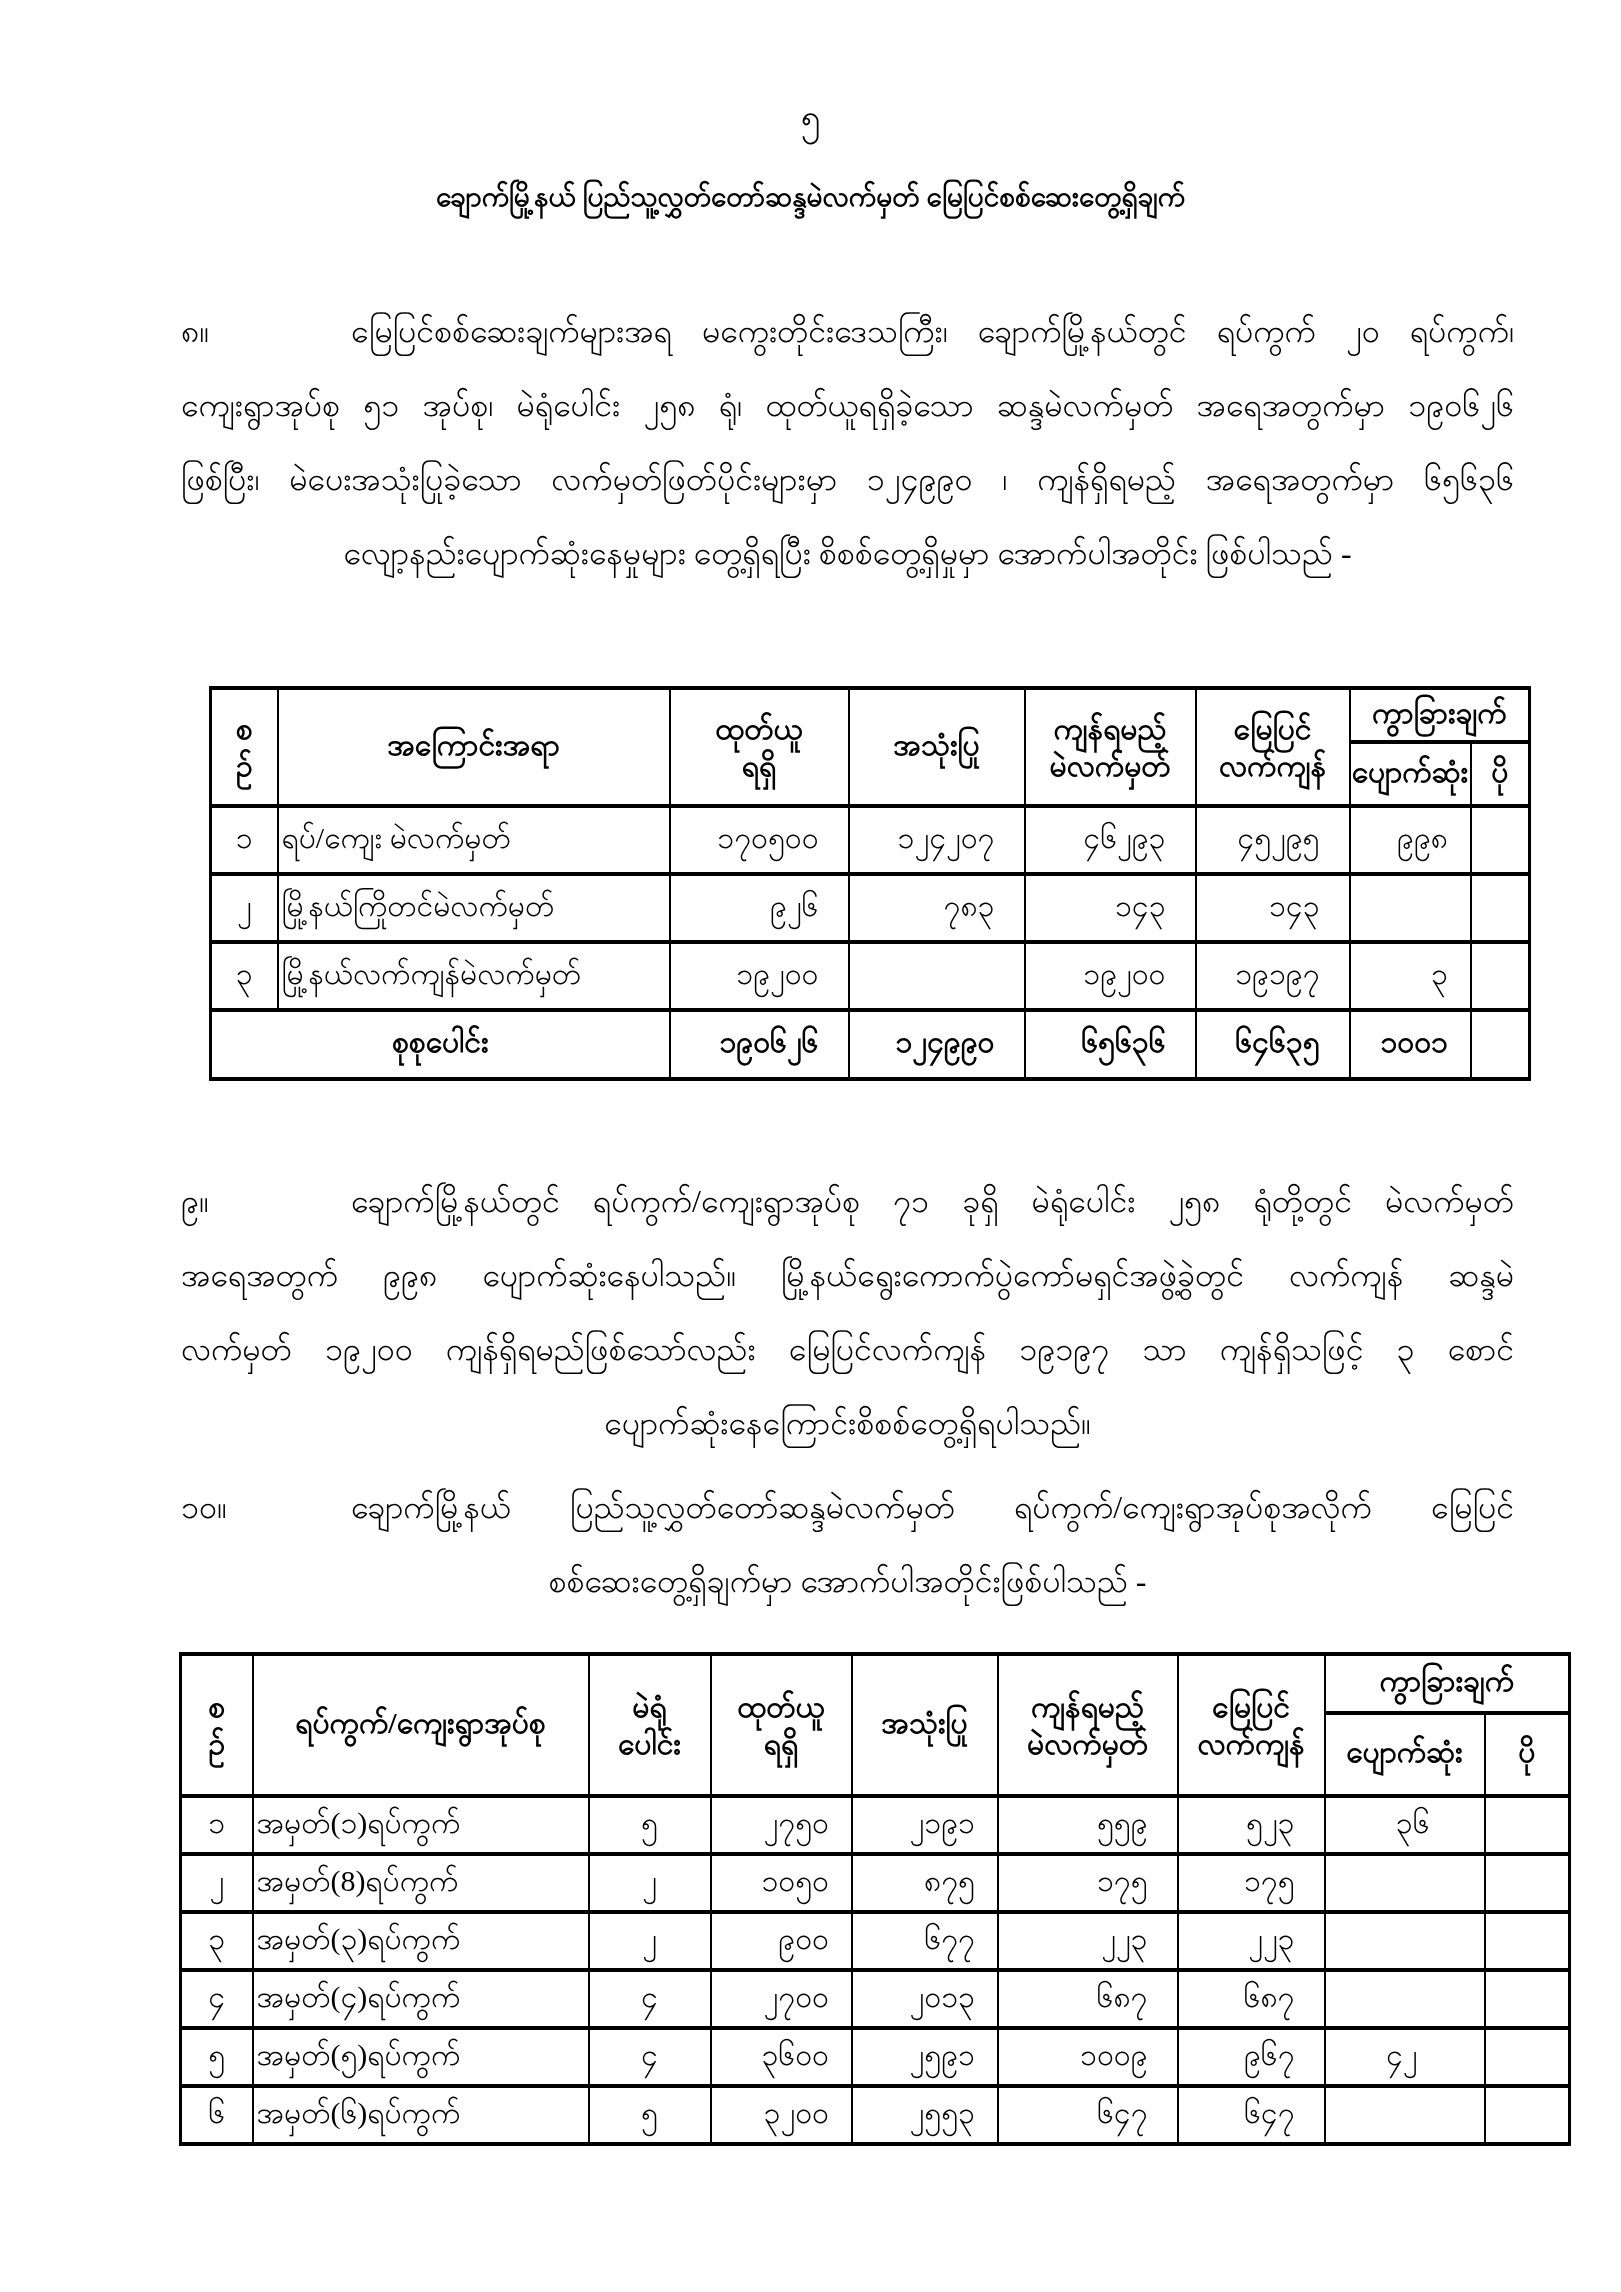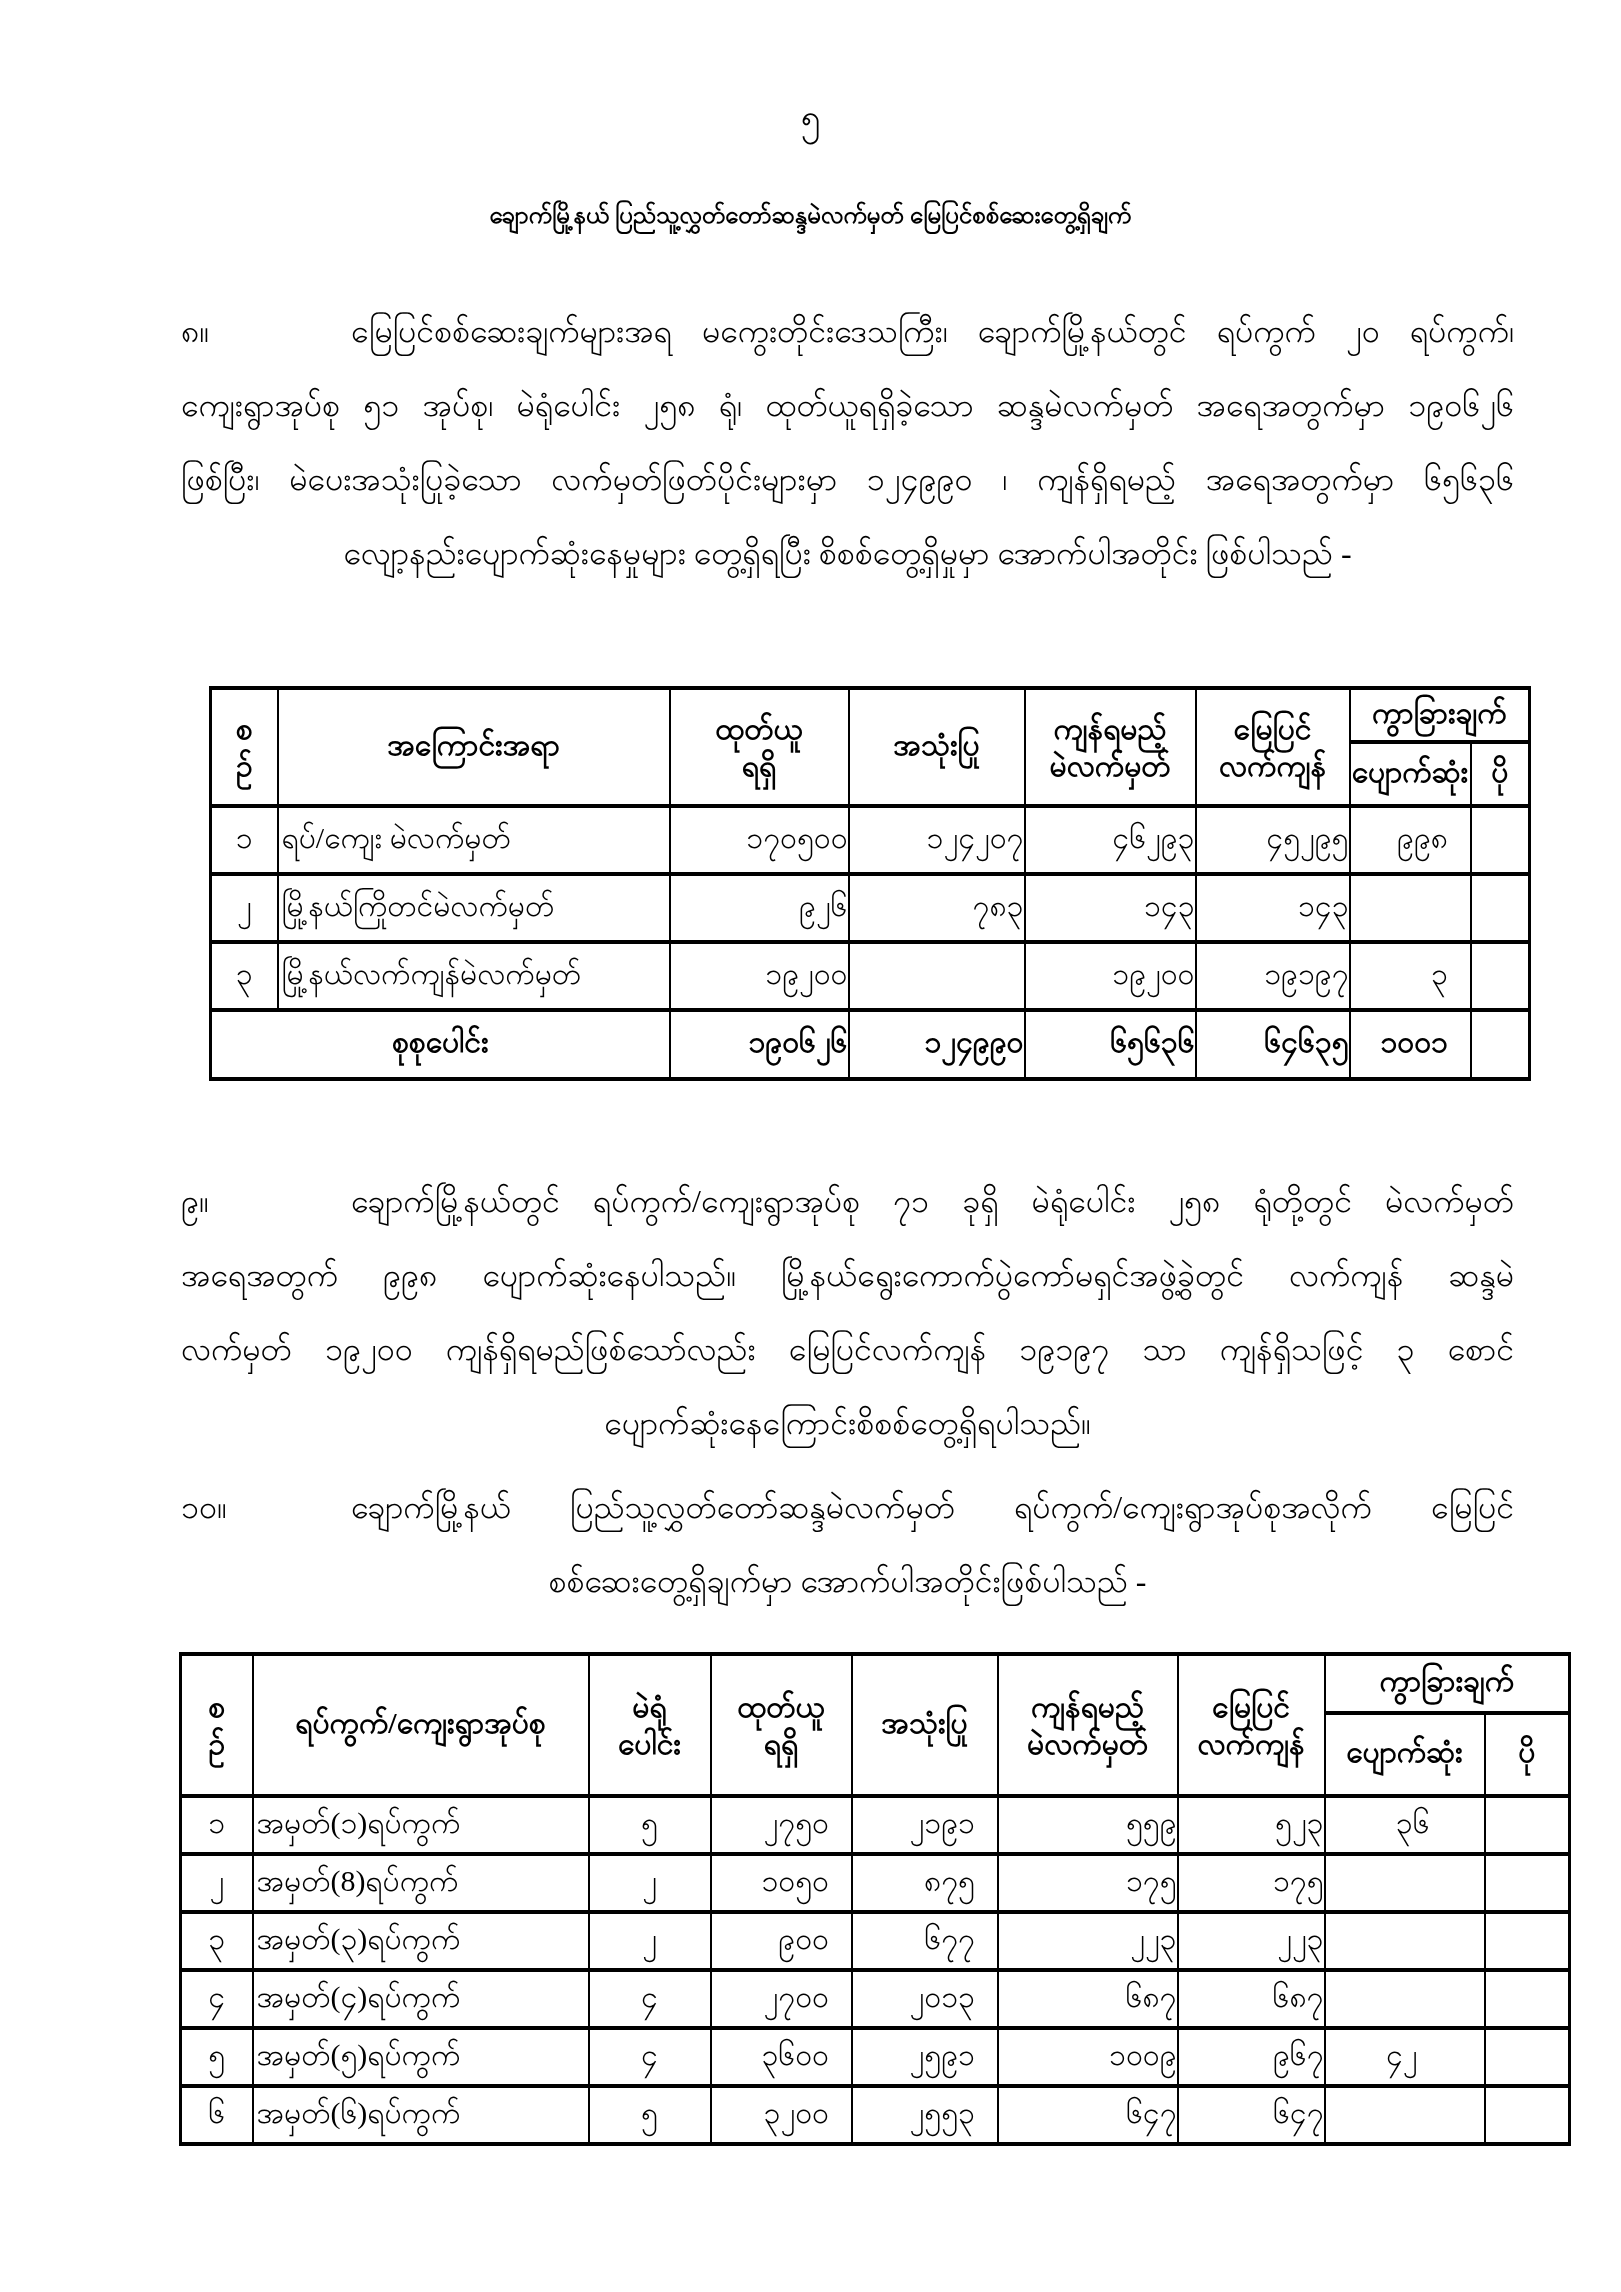--- a/index.html
+++ b/index.html
@@ -6,21 +6,21 @@
   #page {
     position:relative;
     width:1621px; height:2293px;
     background:#ffffff;
     color:#000;
     font-family:"Liberation Serif", serif;
     overflow:hidden;
   }
   .abs-center { position:absolute; left:0; width:100%; text-align:center; }
   #page-number { top:94px; font-size:35px; }
-  #doc-title  { top:199px; font-size:24px; font-weight:bold; }
+  #doc-title  { top:178px; font-size:28px; font-weight:bold; }
 
   .para { position:absolute; left:181px; width:1333px; font-size:32px; }
   .pline { height:74px; line-height:74px; overflow:visible; }
   .jline { text-align:justify; text-align-last:justify; }
   .lline { text-align:center; }
   .firstline { display:flex; }
   .firstline .marker { flex:0 0 142px; text-align:left; }
   .firstline .rest { flex:1 1 auto; text-align:justify; text-align-last:justify;margin-left:28px; }
 
   table { position:absolute; border-collapse:collapse; table-layout:fixed; }
@@ -28,21 +28,21 @@
     border:2.9px solid #000;
     border-top-width:4.9px; border-bottom-width:4.9px;
     padding:0; font-size:30px; overflow:hidden;
   }
   table { border:3.9px solid #000; }
   th { font-weight:bold; text-align:center; vertical-align:middle; }
   td { vertical-align:middle; }
   .st { white-space:pre-line; line-height:1.25; }
   .c  { text-align:center; }
   .subj { text-align:left; padding-left:3px; }
-  .num  { text-align:right; }
+  .num  { text-align:right; padding-right:29px; }
   .num-tight { text-align:right; padding-right:21.6px; }
   .total-row td { font-weight:bold; }
 
   #table1 { top:686px; left:209px; width:1318px; }
   #table2 { top:1652px; left:179px; width:1386px; }
 </style>
 </head>
 <body>
 
 <div id="page">

